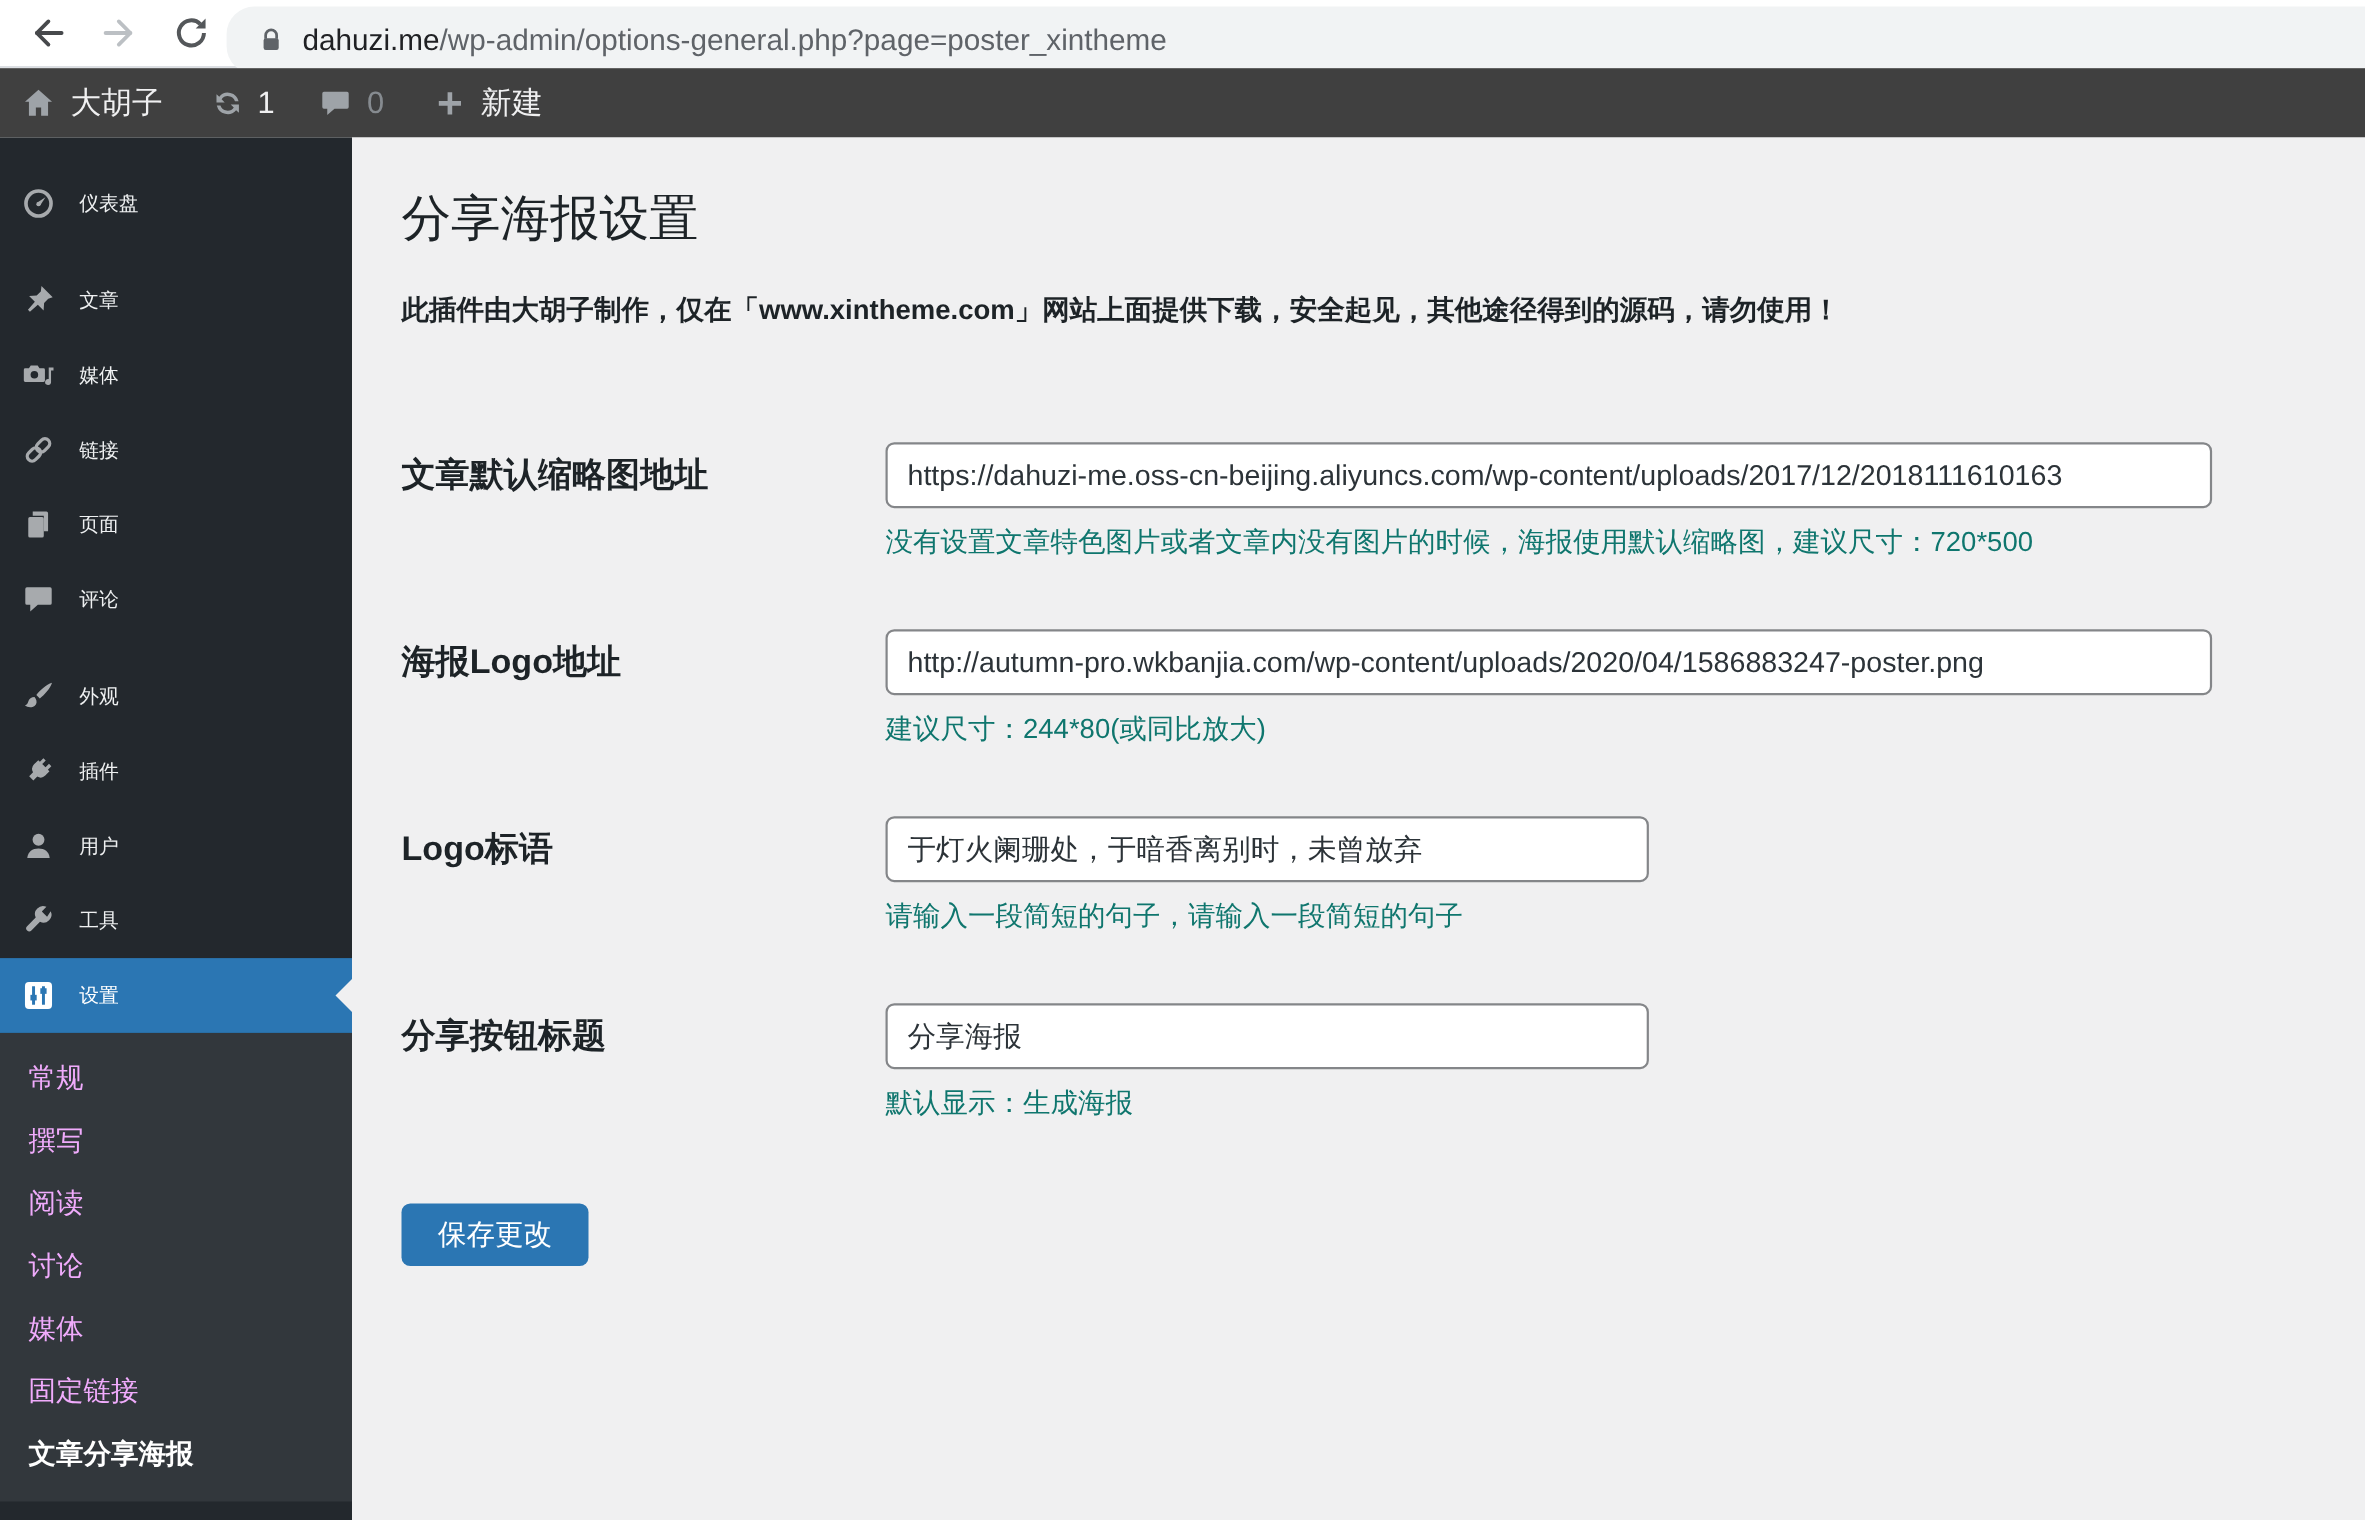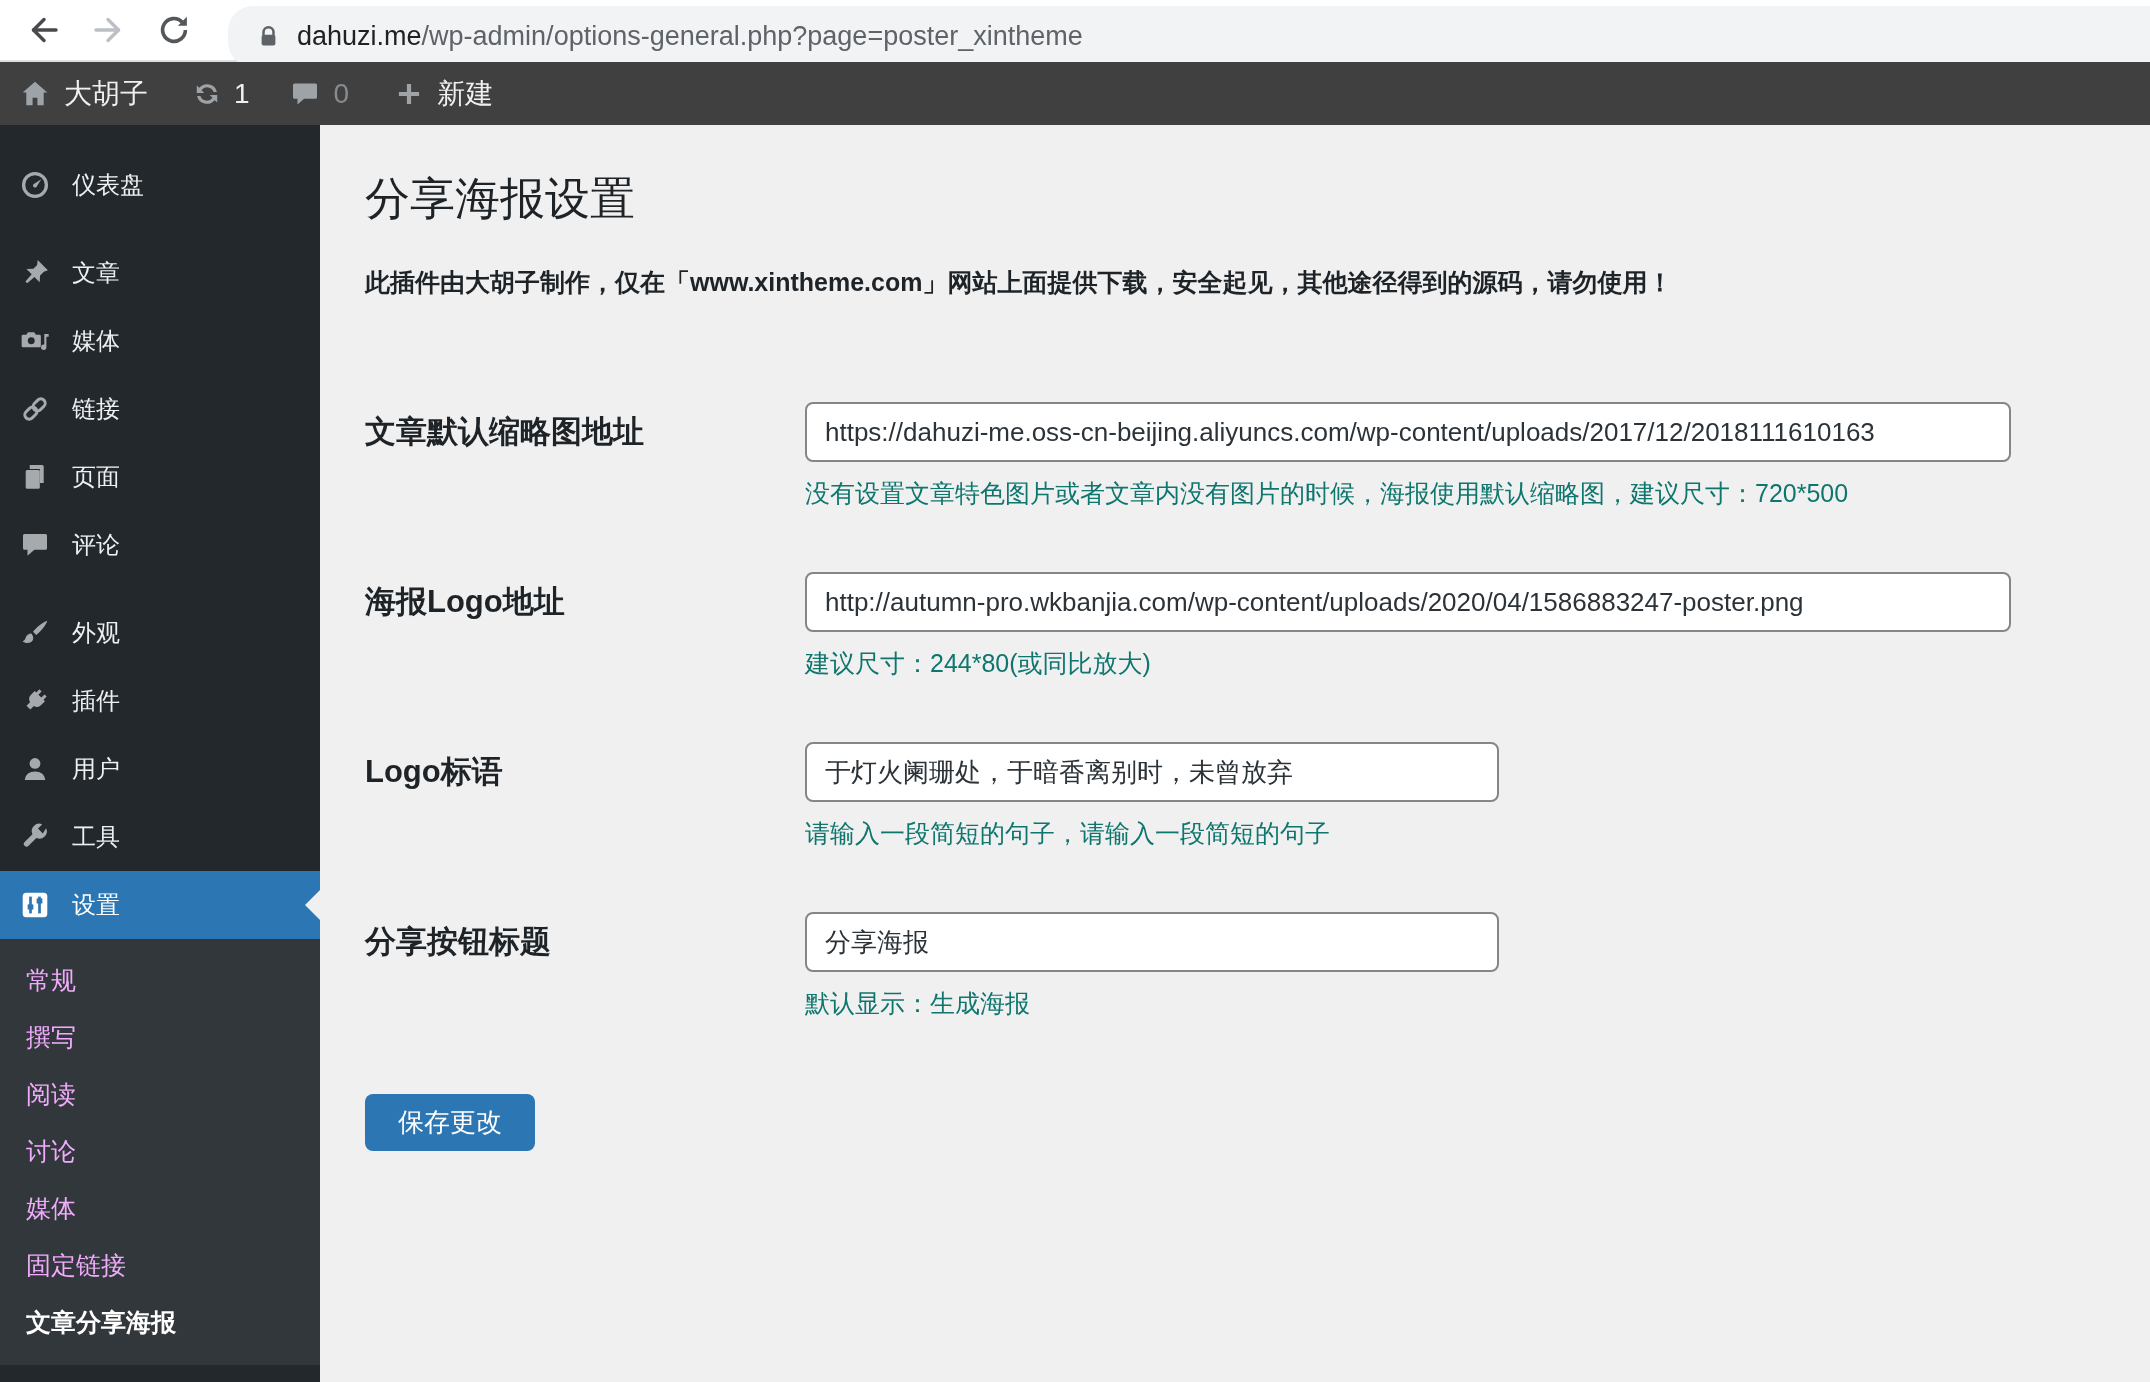--- a/index.html
+++ b/index.html
@@ -15,21 +15,21 @@
   
   .browser-bar {
     position:absolute; top:0; left:0; right:0; height:62px;
     background:#ffffff; border-bottom:2px solid #dcdfe3;
   }
   .nav-btn { position:absolute; top:50%; transform:translateY(-50%); width:36px; height:36px; background:none; border:none; cursor:pointer; }
   .nav-back    { left:26px;  color:#47494c; }
   .nav-forward { left:90px;  color:#bcc0c4; }
   .nav-reload  { left:156px; color:#54575a; }
   .url-pill {
-    position:absolute; left:228px; right:0; top:6px; height:61px;
+    position:absolute; left:206px; right:0; top:6px; height:61px;
     background:#f1f3f4; border-radius:25px 0 0 25px;
     display:flex; align-items:center;
   }
   .lock-wrap { margin-left:28px; width:25px; height:25px; color:#5f6368; }
   .url-text { margin-left:16px; font-size:27px; white-space:nowrap; }
   .url-domain { color:#202124; }
   .url-path   { color:#5f6368; }
 
   
   .admin-bar {
@@ -45,21 +45,21 @@
 
   
   .sidebar {
     position:absolute; top:125px; left:0; bottom:0; width:320px;
     background:#23282d;
   }
   .menu { padding-top:26px; }
   .menu-sep { height:20px; }
   .menu-item {
     height:68px; display:flex; align-items:center;
-    padding-left:20px; font-size:24px; color:#eef0f1; cursor:pointer;
+    padding-left:20px; font-size:18px; color:#eef0f1; cursor:pointer;
   }
   .menu-item .mi { width:30px; height:30px; margin-right:22px; color:#a7aaad; flex:none; }
   .menu-item.current { background:#2b76b3; color:#ffffff; position:relative; }
   .menu-item.current .mi { color:#ffffff; }
   .menu-item.current::after {
     content:""; position:absolute; right:0; top:50%; margin-top:-15px;
     width:0; height:0;
     border-top:15px solid transparent; border-bottom:15px solid transparent;
     border-right:15px solid #f0f0f1;
   }

